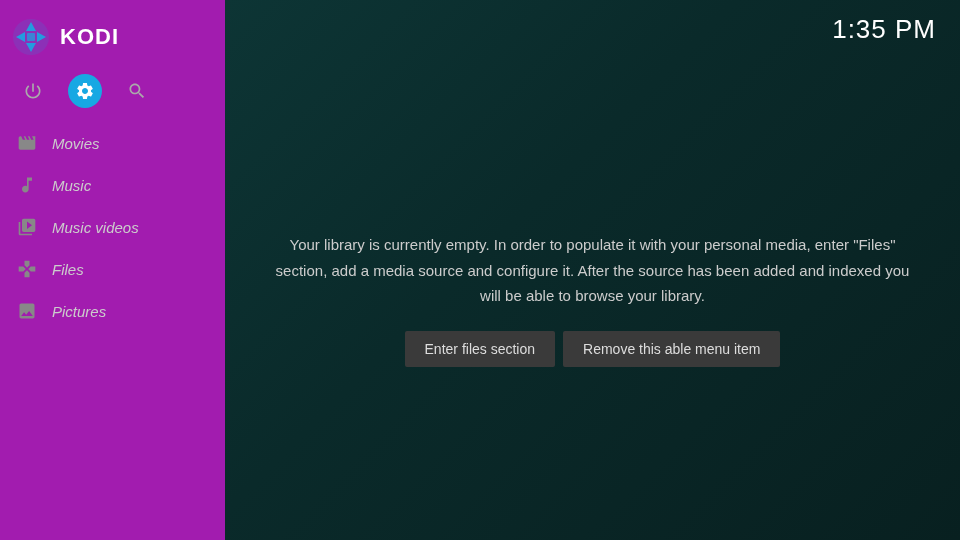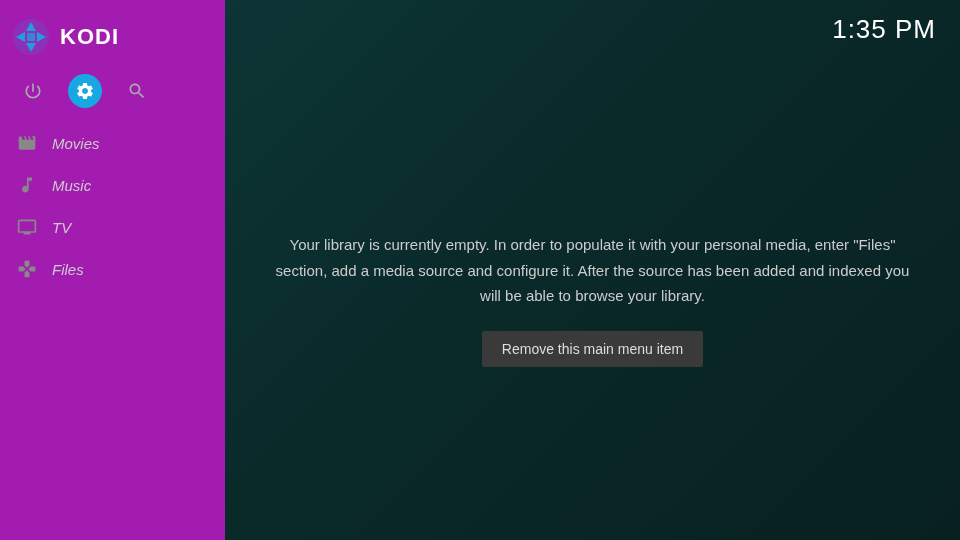--- a/index.html
+++ b/index.html
@@ -218,49 +218,58 @@
 
     <div class="menu-item">
       <span class="menu-icon">
         <svg viewBox="0 0 24 24">
             <path d="M12 3v10.55c-.59-.34-1.27-.55-2-.55-2.21 0-4 1.79-4 4s1.79 4 4 4 4-1.79 4-4V7h4V3h-6z"></path>
           </svg>
       </span>
       <span class="menu-label">Music</span>
     </div>
 
-
-    <div class="menu-item">
-      <span class="menu-icon">
-        <svg viewBox="0 0 24 24">
-            <path d="M21 3H3c-1.1 0-2 .9-2 2v12c0 1.1.9 2 2 2h5v2h8v-2h5c1.1 0 1.99-.9 1.99-2L23 5c0-1.1-.9-2-2-2zm0 14H3V5h18v12z"></path>
-          </svg>
-      </span>
-      <span class="menu-label">TV</span>
-    </div>
+    <div class="menu-item">
+      <span class="menu-icon">
+        <svg viewBox="0 0 24 24">
+            <path d="M4 6H2v14c0 1.1.9 2 2 2h14v-2H4V6zm16-4H8c-1.1 0-2 .9-2 2v12c0 1.1.9 2 2 2h12c1.1 0 2-.9 2-2V4c0-1.1-.9-2-2-2zm-8 12.5v-9l6 4.5-6 4.5z"></path>
+          </svg>
+      </span>
+      <span class="menu-label">Music videos</span>
+    </div>
+
 
 
     <div class="menu-item">
       <span class="menu-icon">
         <svg viewBox="0 0 24 24">
             <path d="M15 7.5V2H9v5.5l3 3 3-3zM7.5 9H2v6h5.5l3-3-3-3zM9 16.5V22h6v-5.5l-3-3-3 3zM16.5 9l-3 3 3 3H22V9h-5.5z"></path>
           </svg>
       </span>
       <span class="menu-label">Files</span>
     </div>
 
 
+    <div class="menu-item">
+      <span class="menu-icon">
+        <svg viewBox="0 0 24 24">
+            <path d="M21 19V5c0-1.1-.9-2-2-2H5c-1.1 0-2 .9-2 2v14c0 1.1.9 2 2 2h14c1.1 0 2-.9 2-2zM8.5 13.5l2.5 3.01L14.5 12l4.5 6H5l3.5-4.5z"></path>
+          </svg>
+      </span>
+      <span class="menu-label">Pictures</span>
+    </div>
   </div>
 </nav>
 
 <main class="main-content">
   <div class="topbar">
     <span class="time-display">1:35 PM</span>
   </div>
 
   <div class="content-area">
     <p class="library-message">Your library is currently empty. In order to populate it with your personal media, enter "Files" section, add a media source and configure it. After the source has been added and indexed you will be able to browse your library.</p>
 
     <div class="action-buttons">
-      <button class="action-btn">Remove this main menu item</button>
+      <button class="action-btn">Enter files section</button>
+      <button class="action-btn">Remove this able menu item</button>
     </div>
   </div>
 </main>
 
 </body></html>

